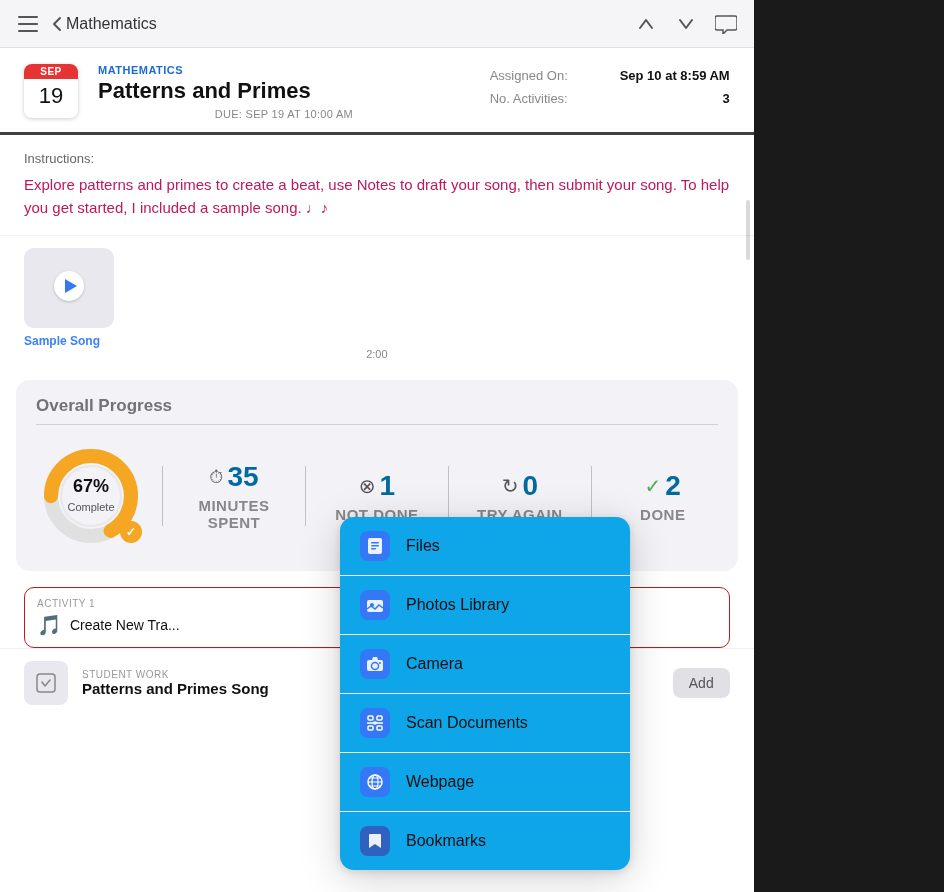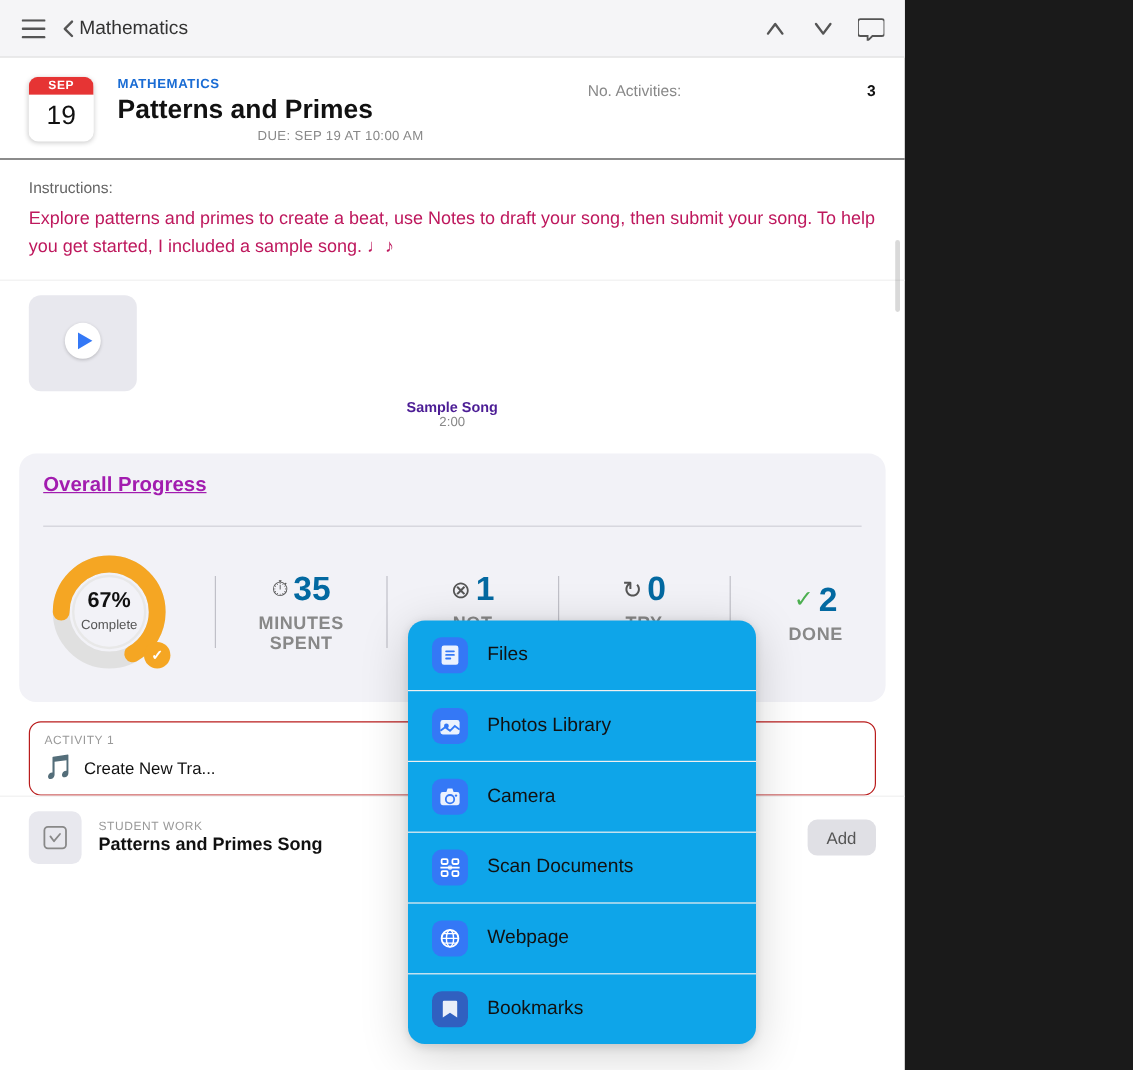--- a/index.html
+++ b/index.html
@@ -71,21 +71,21 @@
       align-items: center;
       justify-content: center;
       cursor: pointer;
       color: #555;
     }
 
     
     .assignment-header {
       display: flex;
       padding: 16px 24px 12px;
-      border-bottom: 1px solid #404040;
+      border-bottom: 3px solid #404040;
       gap: 20px;
     }
 
     .calendar-icon {
       width: 54px;
       height: 54px;
       border-radius: 8px;
       overflow: hidden;
       flex-shrink: 0;
       box-shadow: 0 1px 4px rgba(0,0,0,0.2);
@@ -214,57 +214,56 @@
       height: 0;
       border-top: 7px solid transparent;
       border-bottom: 7px solid transparent;
       border-left: 12px solid #3478f6;
       margin-left: 3px;
     }
 
     .song-title {
       font-size: 12px;
       font-weight: 600;
-      color: #4c1d95;
+      color: #3b82f6;
       margin-top: 6px;
-      text-align: center;
+      text-align: left;
     }
 
     .song-duration {
       font-size: 11px;
       color: #888;
       text-align: center;
     }
 
     
     .progress-section {
       background: #f2f2f7;
       margin: 0 16px;
       border-radius: 14px;
       padding: 16px 20px 20px;
     }
 
     .progress-title {
       font-size: 17px;
       font-weight: 700;
-      color: #a21caf;
-      margin-bottom: 24px;
-      text-decoration: underline;
+      color: #737373;
+      margin-bottom: 8px;
     }
 
     .progress-divider {
       height: 1px;
       background: #d0d0d8;
       margin-bottom: 16px;
     }
 
     .progress-stats {
       display: flex;
       align-items: center;
-      gap: 17px;
+      gap: 0;
     }
 
     
     .donut-container {
       position: relative;
       width: 110px;
       height: 110px;
       flex-shrink: 0;
     }
 
@@ -551,20 +550,24 @@
       <div class="calendar-top">SEP</div>
       <div class="calendar-bottom">19</div>
     </div>
     <div class="assignment-info">
       <div class="subject-label">MATHEMATICS</div>
       <div class="assignment-title">Patterns and Primes</div>
       <div class="due-date">DUE: SEP 19 AT 10:00 AM</div>
     </div>
     <div class="assignment-meta">
       <div class="meta-row">
+        <span class="meta-label">Assigned On:</span>
+        <span class="meta-value">Sep 10 at 8:59 AM</span>
+      </div>
+      <div class="meta-row">
         <span class="meta-label">No. Activities:</span>
         <span class="meta-value">3</span>
       </div>
     </div>
   </div>
 
   <div class="instructions-section">
     <div class="instructions-label">Instructions:</div>
     <div class="instructions-text">Explore patterns and primes to create a beat, use Notes to draft your song, then submit your song. To help you get started, I included a sample song. ♩♪</div>
   </div>

